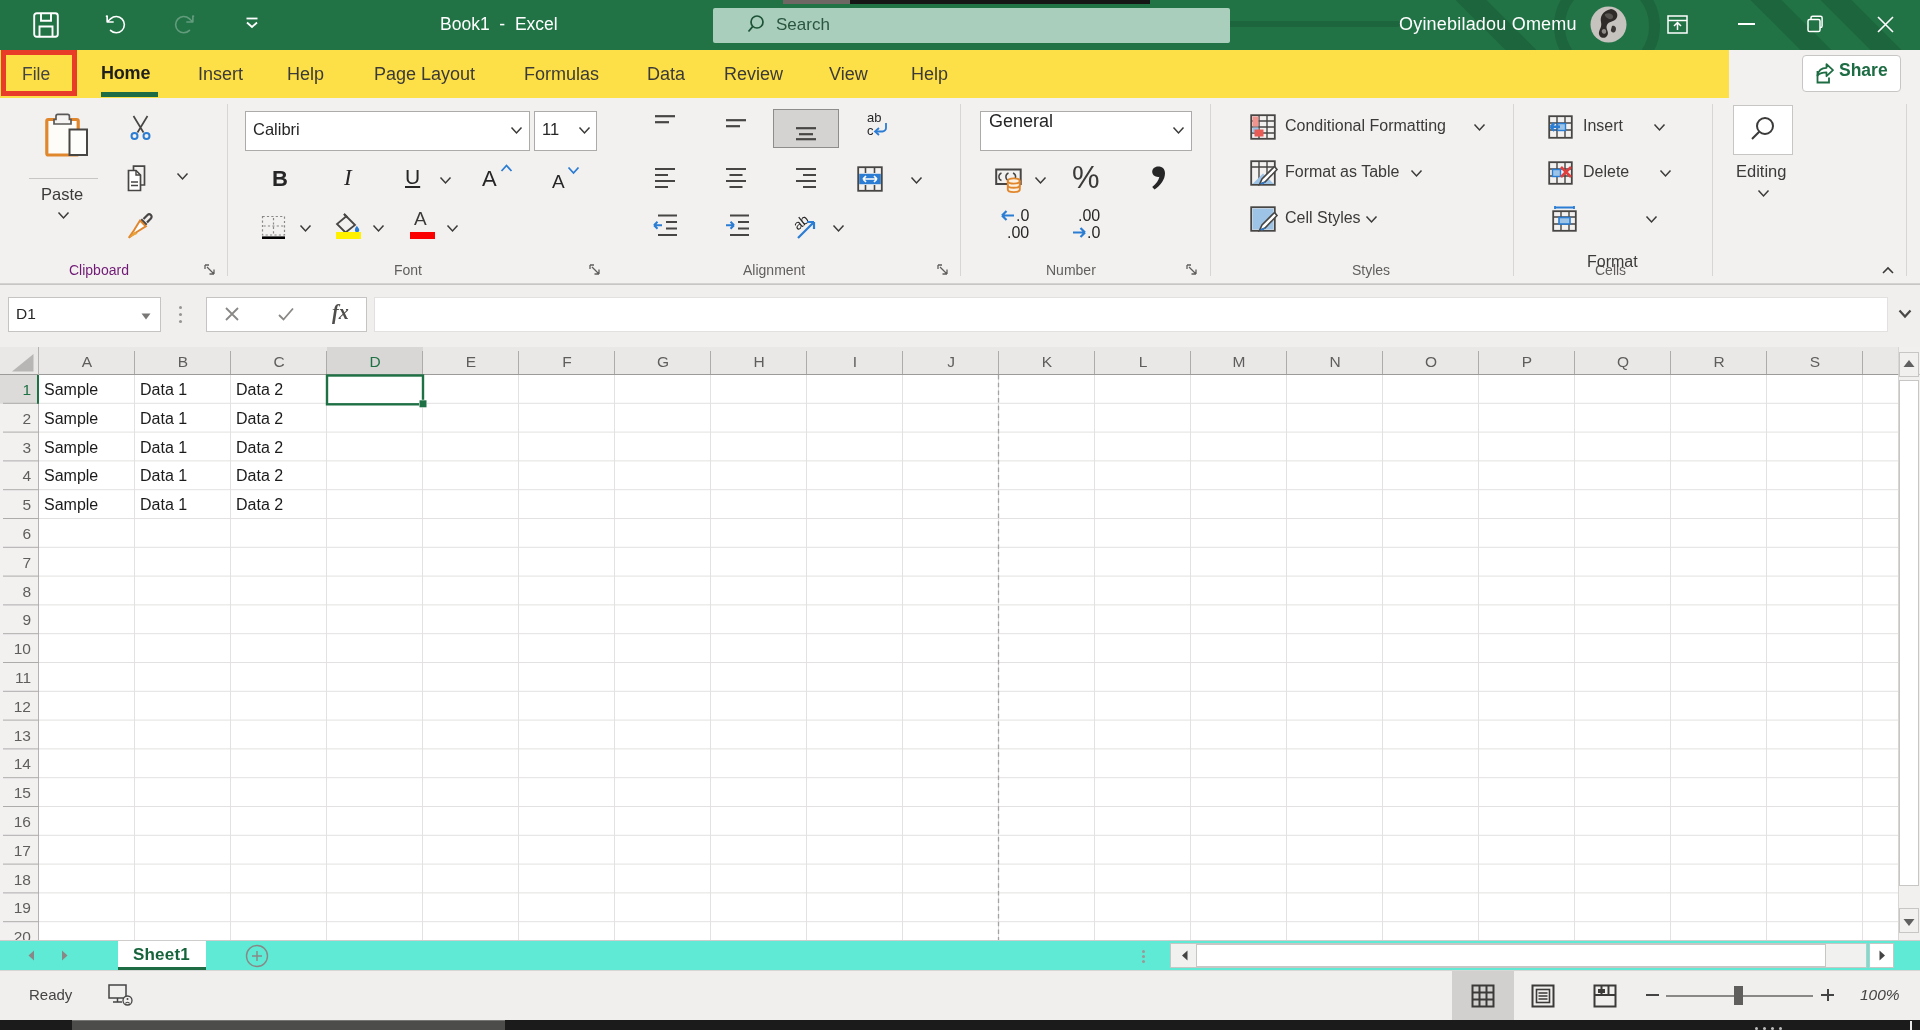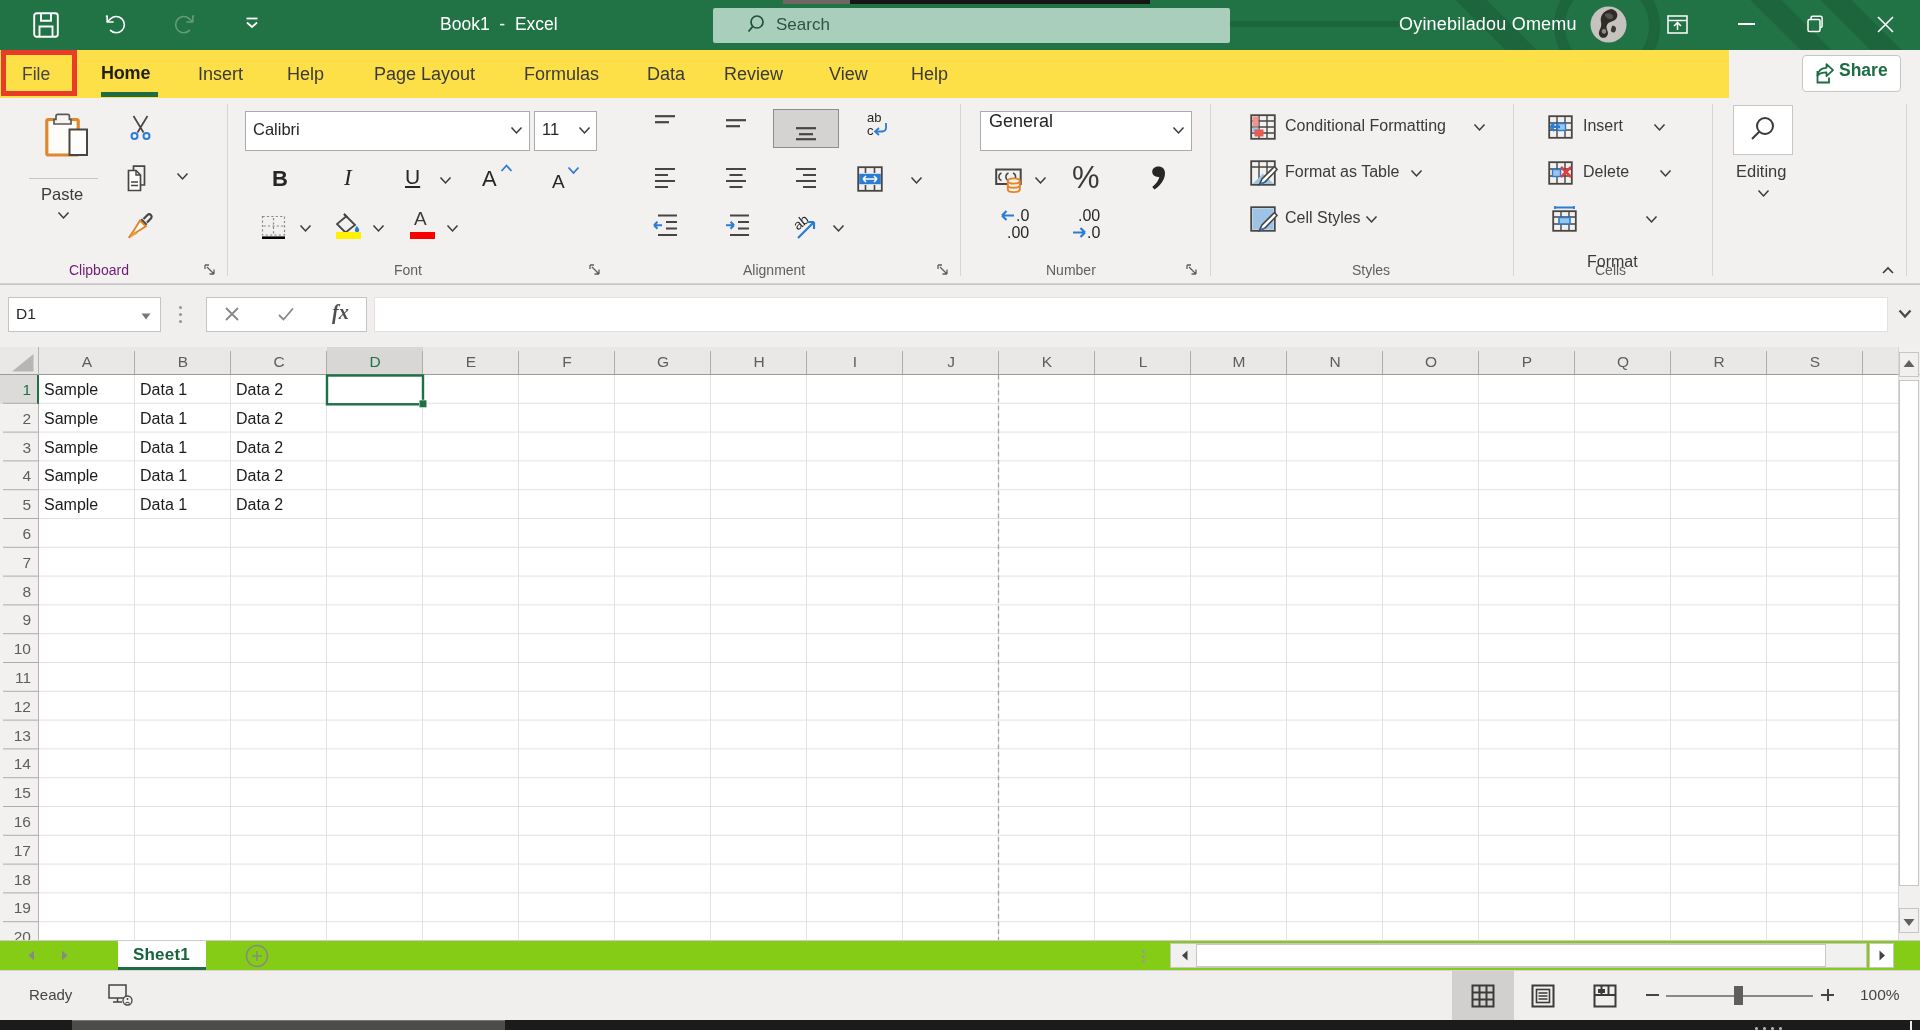--- a/index.html
+++ b/index.html
@@ -549,21 +549,21 @@
 <rect x="1898" y="0" width="22" height="593" fill="#F1F0EF"></rect>
 <path d="M1898.5 0 V593" stroke="#D8D6D4" stroke-width="1"></path>
 <path d="M1898 27.5 H1920" stroke="#C8C6C4" stroke-width="1"></path>
 <rect x="1899.5" y="5.5" width="19" height="24" fill="#F1F0EF" stroke="#C8C6C4" stroke-width="1"></rect>
 <path d="M1909 13 L1903.5 20 H1914.5 Z" fill="#606060"></path>
 <rect x="1899.5" y="33.5" width="19" height="505" fill="#FFFFFF" stroke="#C8C6C4" stroke-width="1"></rect>
 <rect x="1899.5" y="561.5" width="19" height="24" fill="#F1F0EF" stroke="#C8C6C4" stroke-width="1"></rect>
 <path d="M1909 579 L1903.5 572 H1914.5 Z" fill="#606060"></path>
 </svg>
 
-<div class="abs" id="tabbar" style="left:0;top:940px;width:1920px;height:30px;background:#84cc16;border-top:1px solid #CFCDCB;box-sizing:border-box;">
+<div class="abs" id="tabbar" style="left:0;top:940px;width:1920px;height:30px;background:#5eead4;border-top:1px solid #CFCDCB;box-sizing:border-box;">
   <svg style="left:26px;top:8px;" width="10" height="13" viewBox="0 0 10 13">
       <path d="M8 1.5 L2.5 6.5 L8 11.5 Z" fill="#8A8886"></path>
     </svg>
   <svg style="left:60px;top:8px;" width="10" height="13" viewBox="0 0 10 13">
       <path d="M2 1.5 L7.5 6.5 L2 11.5 Z" fill="#8A8886"></path>
     </svg>
   <div class="abs" style="left:118px;top:0px;width:88px;height:29px;background:#fff;border-bottom:3px solid #1E6C43;box-sizing:border-box;"></div>
   <div class="tx" style="left:133px;top:4px;font-size:17px;color:#17643C;font-weight:700;letter-spacing:.2px;">Sheet1</div>
   <svg style="left:245px;top:3px;" width="24" height="24" viewBox="0 0 24 24">
     <circle cx="12" cy="12" r="10.5" fill="none" stroke="#8A8886" stroke-width="1.4"></circle>
@@ -608,20 +608,20 @@
     <rect x="5" y="5" width="7" height="4" fill="#3B3A39"></rect>
   </svg>
   <div class="abs" style="left:1646px;top:23px;width:13px;height:2px;background:#444;"></div>
   <div class="abs" style="left:1666px;top:23.5px;width:147px;height:2px;background:#8A8886;"></div>
   <div class="abs" style="left:1734px;top:15px;width:9px;height:19px;background:#605E5C;"></div>
   <div class="abs" style="left:1821px;top:23px;width:13px;height:2px;background:#444;"></div>
 
   <svg style="left:1821px;top:17px;" width="14" height="14" viewBox="0 0 14 14">
       <path d="M7 1 V13 M1 7 H13" stroke="#444" stroke-width="2"></path>
     </svg>
-  <div class="tx" style="left:1860px;top:15px;font-size:15.5px;color:#444;">100%</div>
+  <div class="tx" style="left:1860px;top:15px;font-size:15.5px;color:#444;font-style:italic;">100%</div>
 </div>
 
 <div class="abs" id="taskstrip" style="left:0;top:1020px;width:1920px;height:10px;background:#1B1B1B;">
   <div class="abs" style="left:72px;top:0;width:433px;height:10px;background:#4C4C4A;border-top:1px solid #757573;box-sizing:border-box;"></div>
   <div class="abs" style="left:1755px;top:7px;width:3px;height:3px;background:#BDBDBD;border-radius:50%;box-shadow:8px 0 0 #BDBDBD,16px 0 0 #BDBDBD,24px 0 0 #BDBDBD;"></div>
   <div class="abs" style="left:1910px;top:1px;width:2px;height:9px;background:#E8E8E8;"></div>
 </div>
 
 </body></html>

